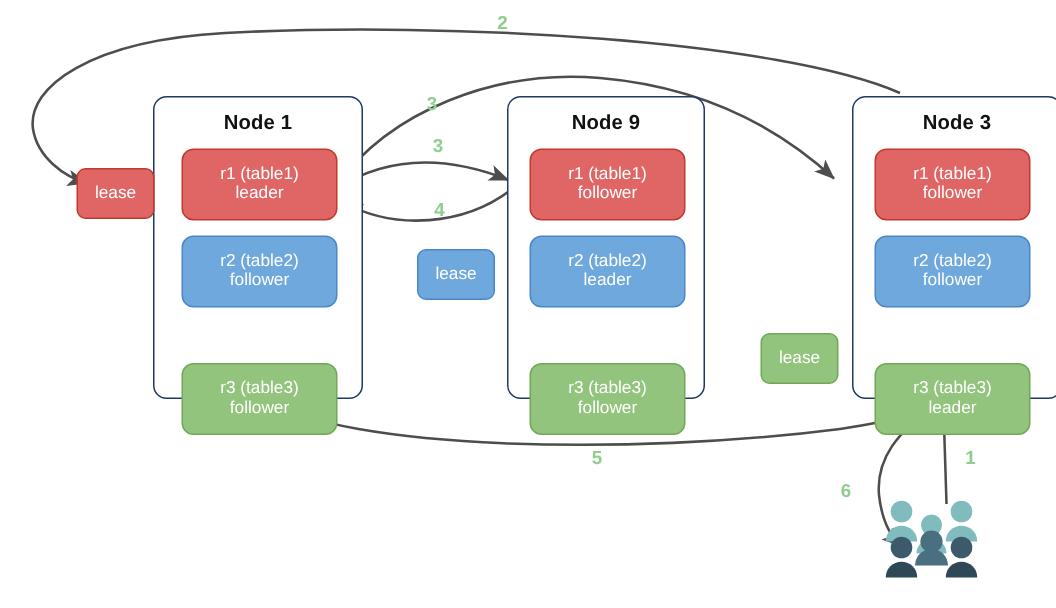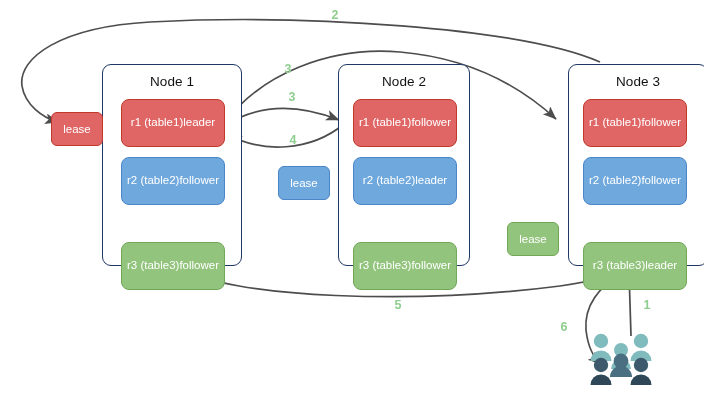--- a/index.html
+++ b/index.html
@@ -14,28 +14,28 @@
   .node-box{
     position:absolute;
     background:#ffffff;
     border:1.6px solid #1f3864;
     border-radius:9px;
     box-sizing:border-box;
   }
   .node-title{
     position:absolute;left:0;right:0;top:9px;
     text-align:center;
-    font-size:13.5px;font-weight:normal;color:#111111;
+    font-size:13.5px;font-weight:bold;color:#111111;
     letter-spacing:.1px;
   }
   .replica{
     position:absolute;
     border-radius:8px;
     box-sizing:border-box;
-    display:flex;flex-direction:row;align-items:center;justify-content:center;
+    display:flex;flex-direction:column;align-items:center;justify-content:center;
     color:#ffffff;font-size:11.5px;line-height:13.5px;text-align:right;
   }
   .replica span{display:block;}
   .rep-red{background:#e06666;border:1.5px solid #c0392b;}
   .rep-blue{background:#6fa8dc;border:1.5px solid #4a86c8;}
   .rep-green{background:#93c47d;border:1.5px solid #71a856;margin-top:27px;}
 
   .lease{
     position:absolute;
     border-radius:6px;
@@ -97,21 +97,21 @@
       <span>follower</span>
     </div>
 
     <div class="replica rep-green" style="left:18px;top:150px;width:104px;height:48px;">
       <span>r3 (table3)</span>
       <span>follower</span>
     </div>
   </div>
 
   <div class="node-box" style="left:338px;top:64px;width:132px;height:202px;">
-    <div class="node-title">Node 2</div>
+    <div class="node-title">Node 9</div>
 
     <div class="replica rep-red" style="left:14px;top:34px;width:104px;height:48px;">
       <span>r1 (table1)</span>
       <span>follower</span>
     </div>
 
     <div class="replica rep-blue" style="left:14px;top:92px;width:104px;height:48px;">
       <span>r2 (table2)</span>
       <span>leader</span>
     </div>

